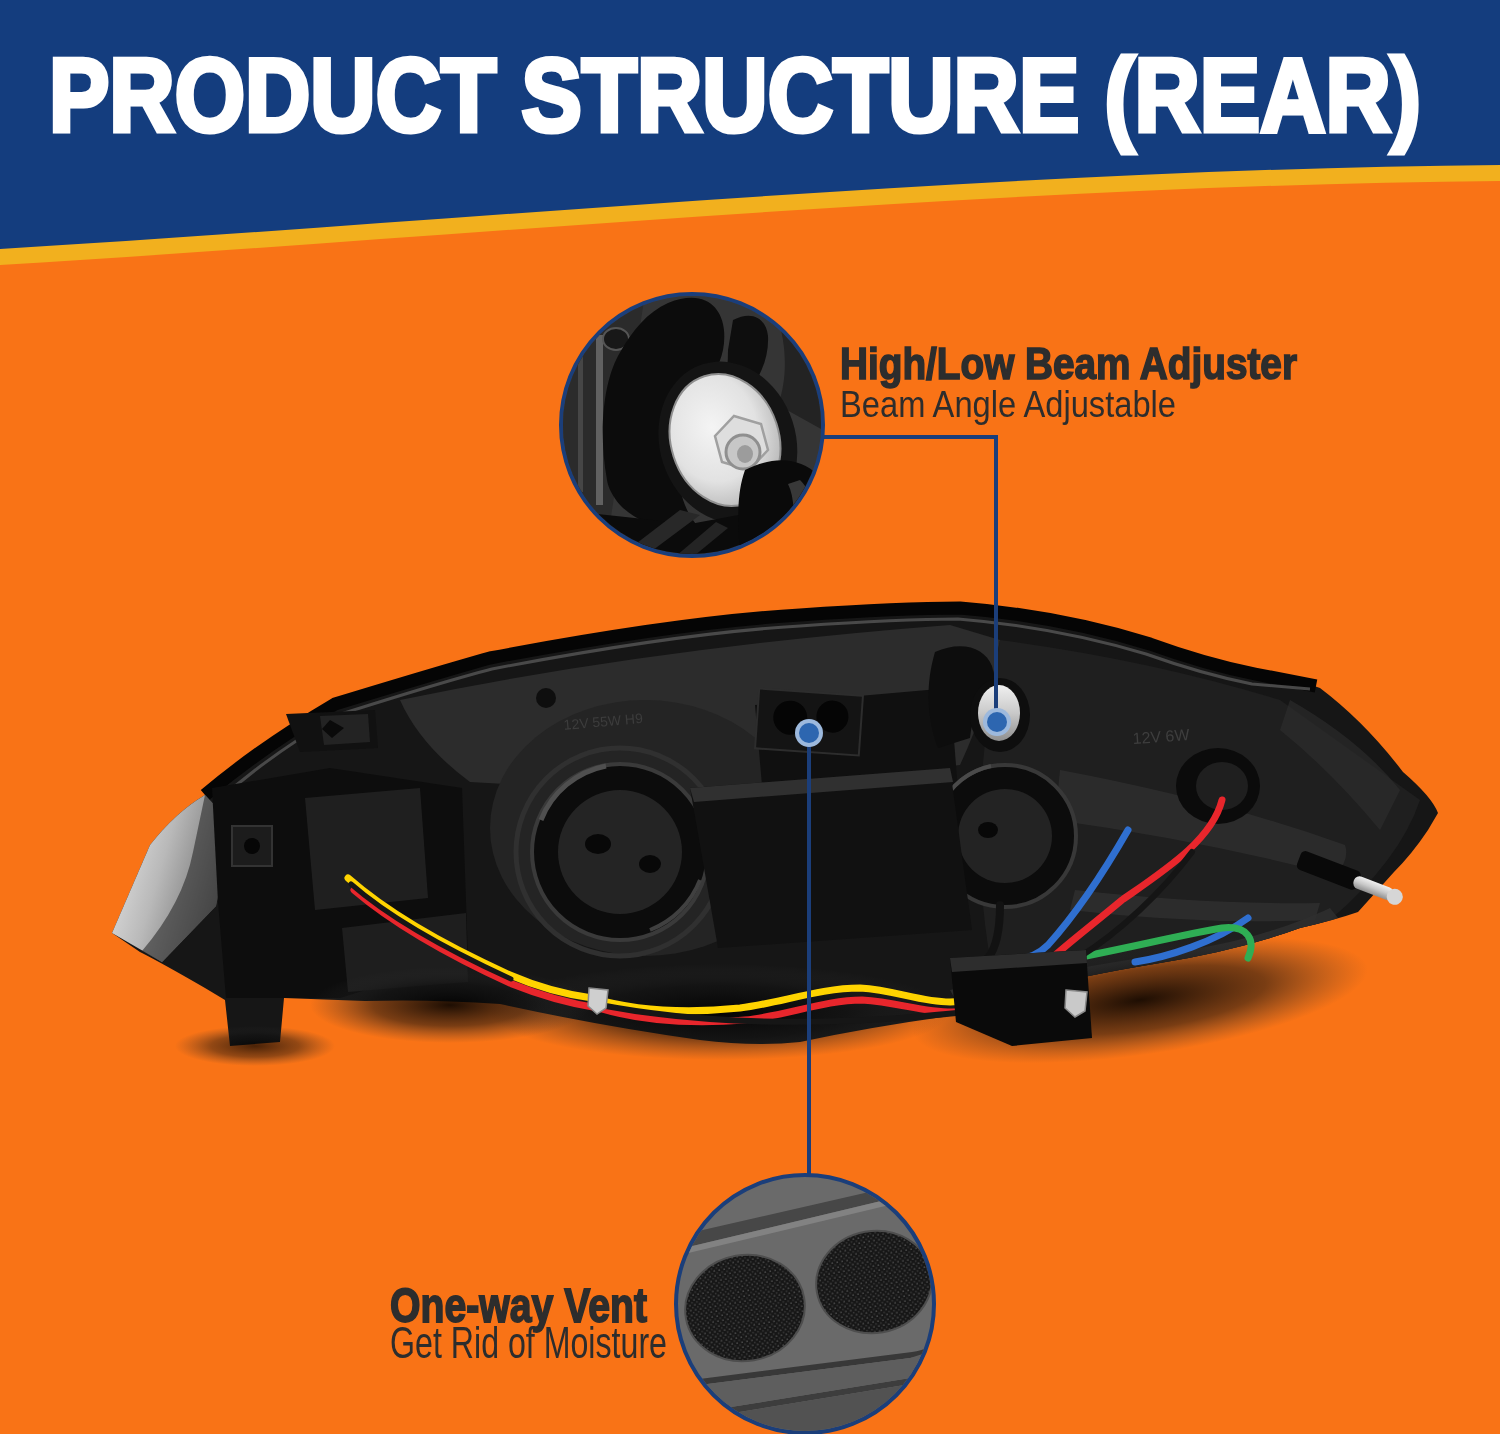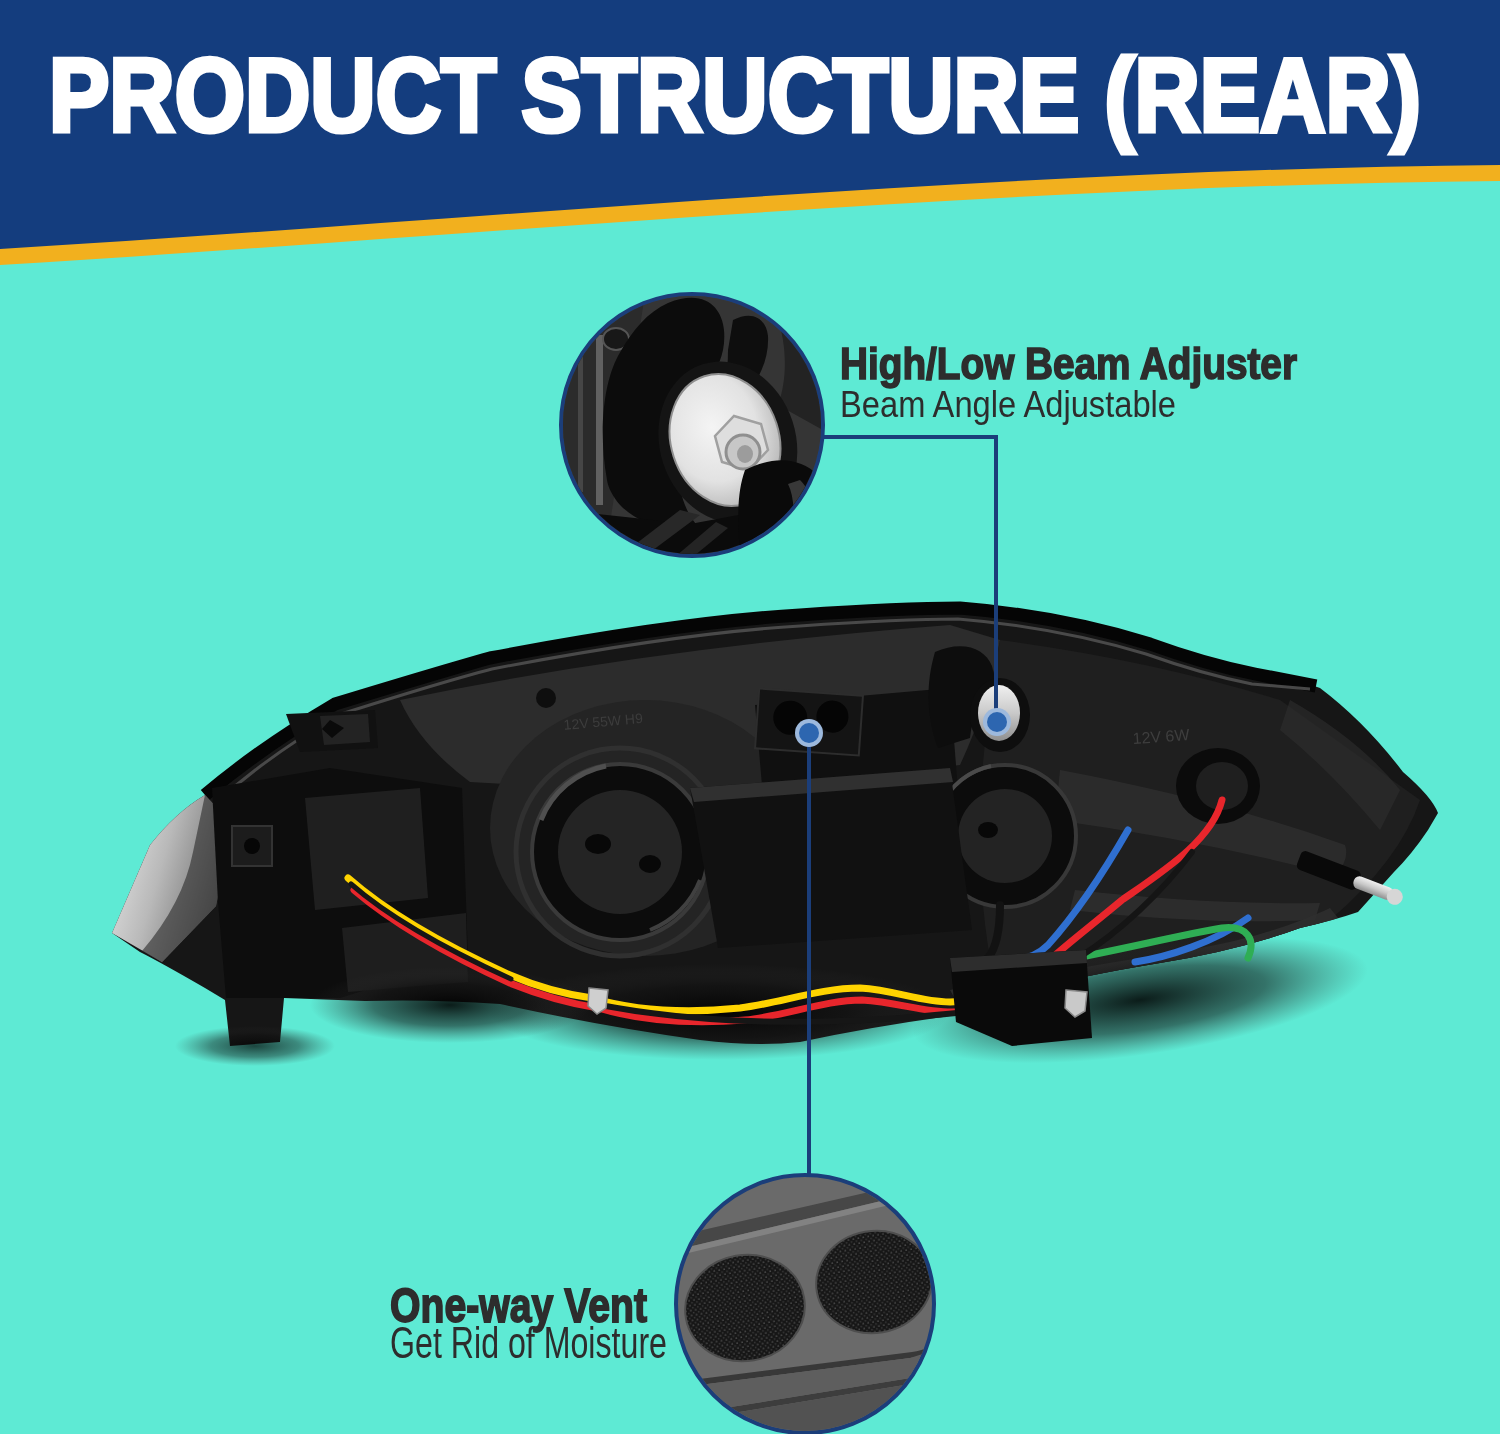--- a/index.html
+++ b/index.html
@@ -1,18 +1,18 @@
 <!DOCTYPE html>
 <html><head>
 <meta charset="utf-8">
 <style>
   html,body{margin:0;padding:0;}
   body{width:1500px;height:1434px;background:#ffffff;overflow:hidden;
        font-family:"Liberation Sans", sans-serif;}
-  #page{position:relative;width:1500px;height:1434px;background:#5eead4;}
+  #page{position:relative;width:1500px;height:1434px;background:#f97316;}
   svg{display:block;}
 </style>
 </head>
 <body>
 <div id="page">
 <svg width="1500" height="1434" viewBox="0 0 1500 1434">
 <defs>
   <linearGradient id="lensG" x1="0" y1="0" x2="1" y2="0.4">
     <stop offset="0" stop-color="#ececec"></stop>
     <stop offset="0.5" stop-color="#b9b9b9"></stop>

